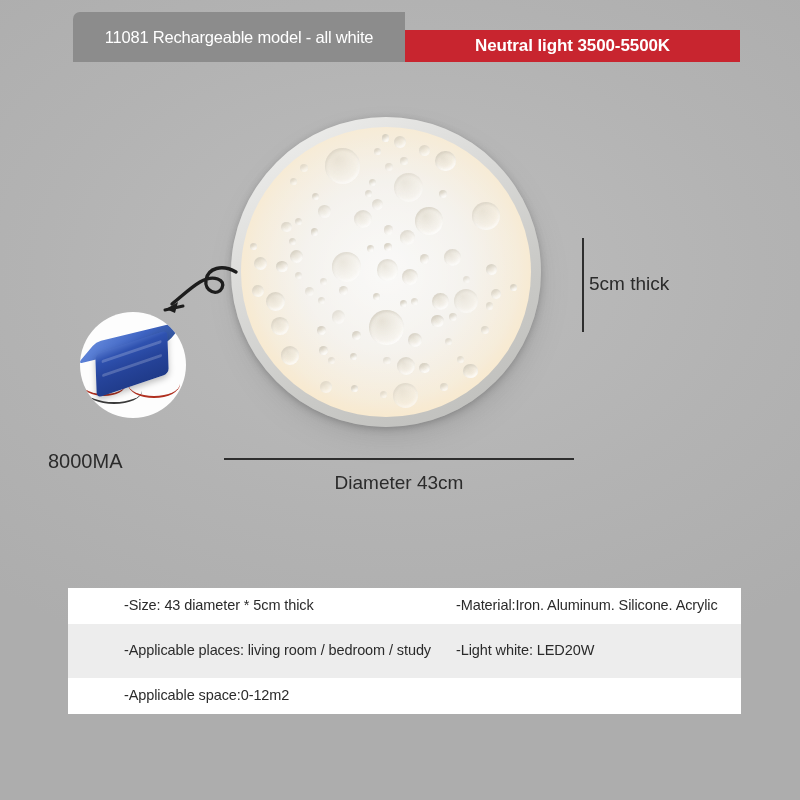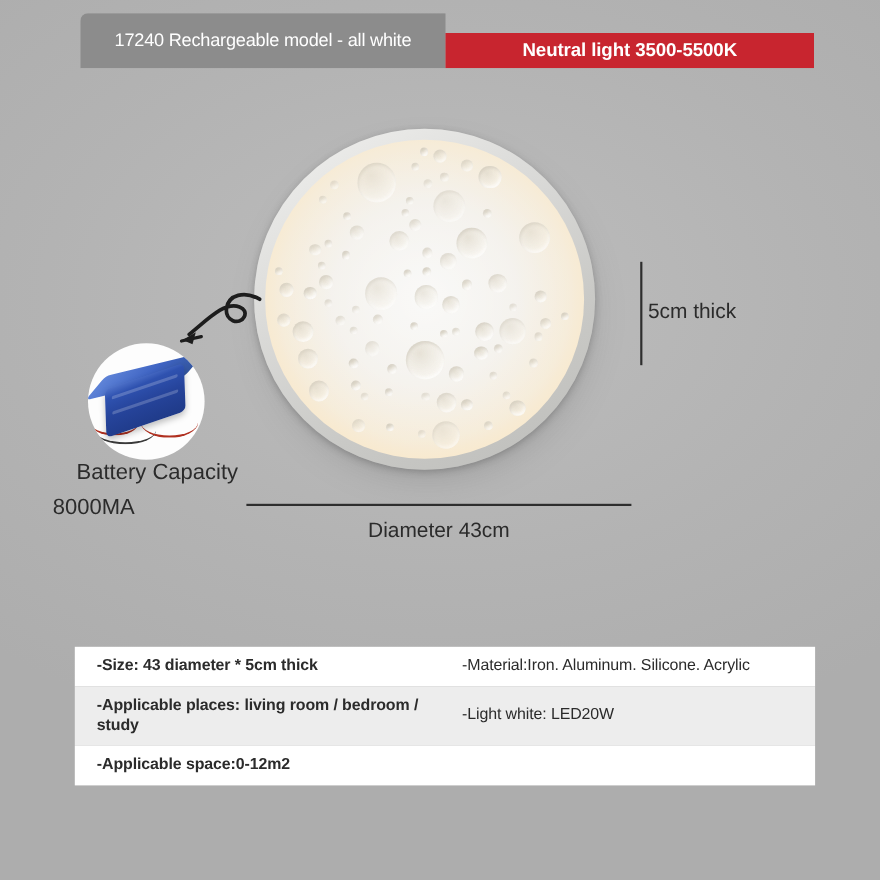--- a/index.html
+++ b/index.html
@@ -285,33 +285,33 @@
     background: #ffffff;
   }
   .spec-row.alt { background: #ededed; }
   .spec-cell {
     font-size: 14.5px;
     color: #2b2b2b;
     line-height: 1.32;
     padding: 10px 6px 10px 0;
     letter-spacing: -0.1px;
   }
-  .spec-cell.left  { width: 320px; padding-left: 20px; font-weight: bold; }
+  .spec-cell.left  { width: 320px; padding-left: 56px; }
   .spec-cell.right { flex: 1; padding-left: 6px; }
   .spec-row.r1 { height: 36px; align-items: center; }
   .spec-row.r2 { height: 54px; align-items: center; }
   .spec-row.r3 { height: 36px; align-items: center; }
 </style>
 </head>
 <body>
 
 <div id="page">
 
   <div class="banner">
-    <div class="banner-left">17240 Rechargeable model - all white</div>
+    <div class="banner-left">11081 Rechargeable model - all white</div>
     <div class="banner-right">Neutral light 3500-5500K</div>
   </div>
 
   <div class="lamp-wrap">
     <div class="lamp-shadow"></div>
     <div class="lamp-rim"></div>
     <div class="lamp-diffuser">
       <div class="lamp-glow"></div>
       <div id="craters">
           <div class="crater" style="left: 90.5631px; top: 183.183px; width: 13.741px; height: 13.741px; opacity: 0.57;"></div>
@@ -406,21 +406,20 @@
     <div class="wire" style="left:2px; top:60px; width:44px; height:22px;"></div>
     <div class="wire2" style="left:6px; top:66px; width:56px; height:24px;"></div>
     <div class="wire" style="left:48px; top:58px; width:52px; height:26px;"></div>
     <div class="batt-top"></div>
     <div class="batt-body">
       <div class="batt-stripe" style="left:6px; top:8px; width:60px; height:3px;"></div>
       <div class="batt-stripe" style="left:6px; top:22px; width:60px; height:3px;"></div>
     </div>
   </div>
 
-  <div class="batt-cap-label">Battery Capacity</div>
   <div class="batt-cap-value">8000MA</div>
 
   <div class="thick-line"></div>
   <div class="thick-label">5cm thick</div>
 
   <div class="diam-line"></div>
   <div class="diam-label">Diameter 43cm</div>
 
   <div class="spec-panel">
 

